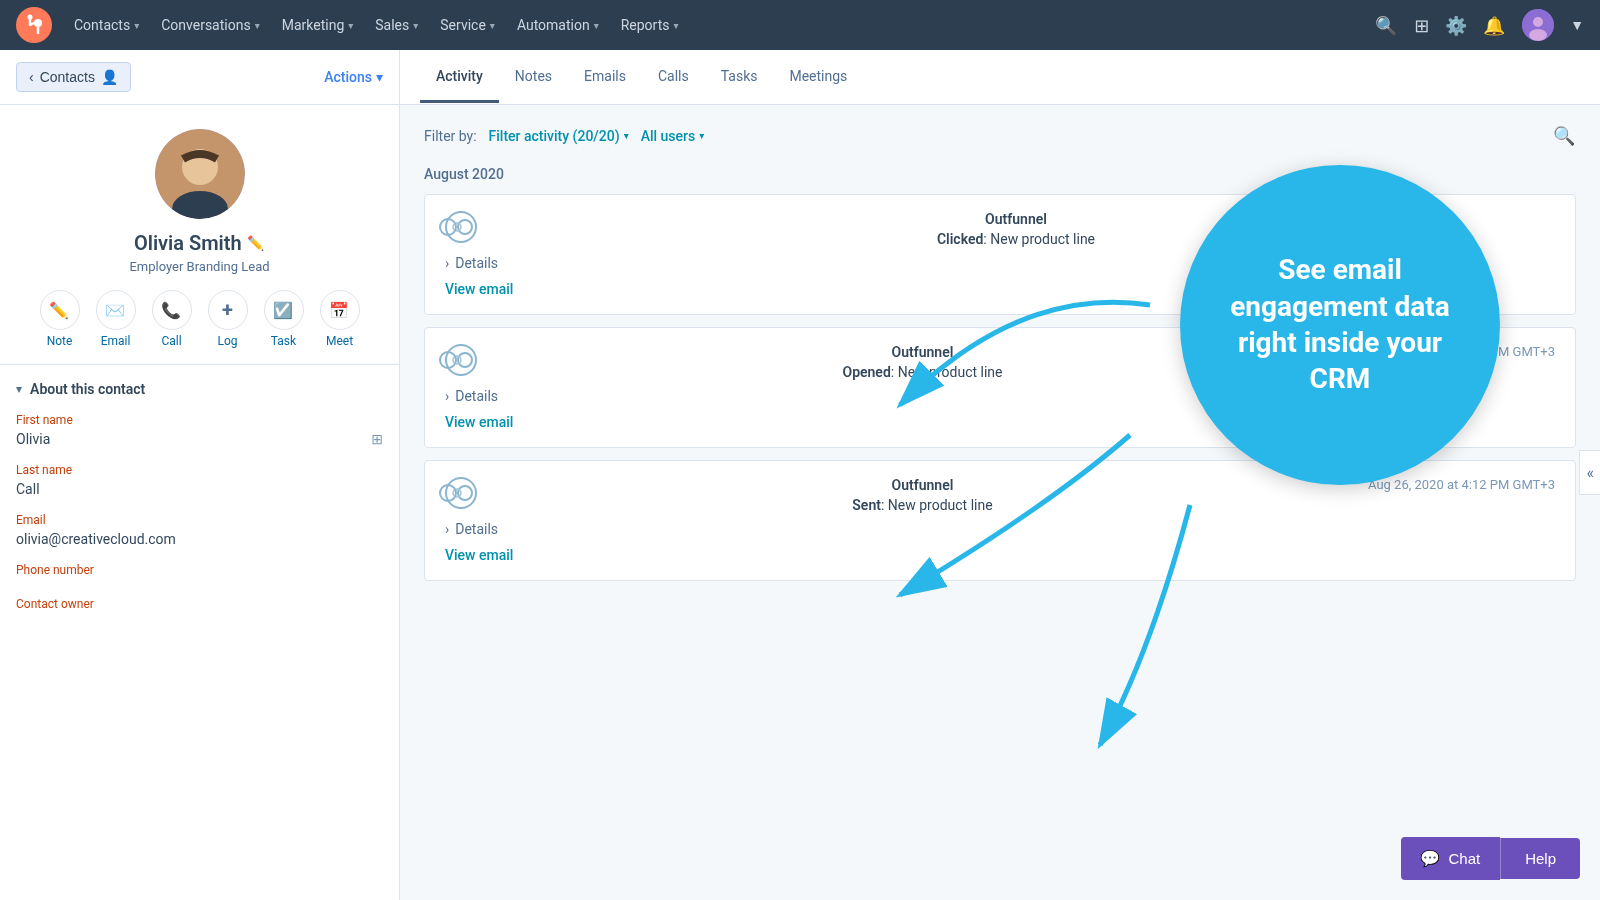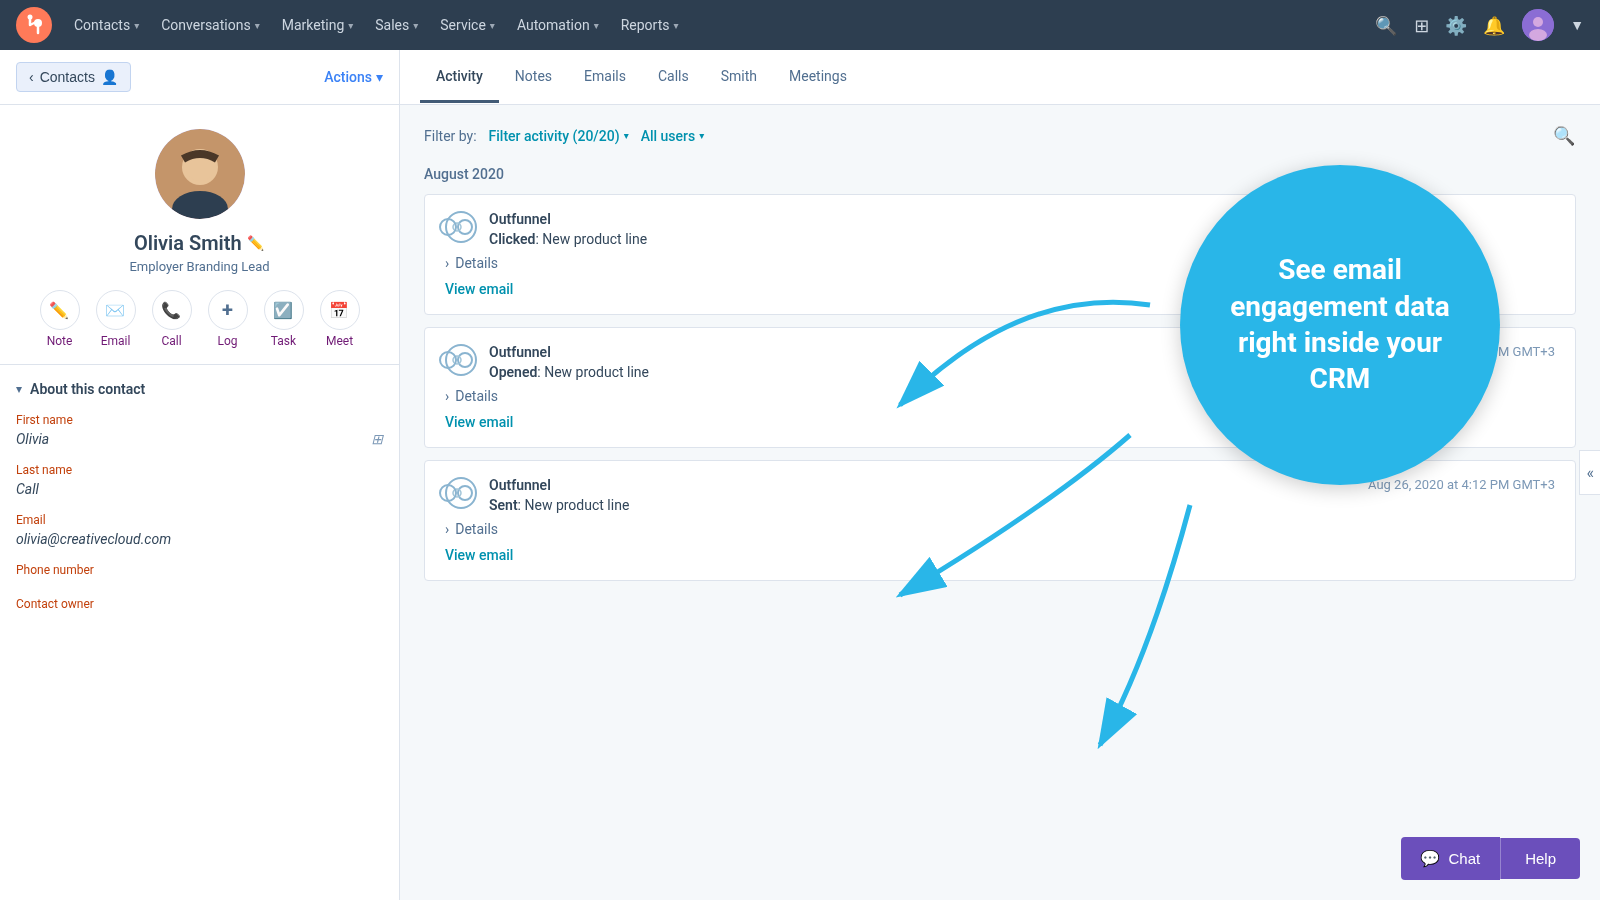--- a/index.html
+++ b/index.html
@@ -134,21 +134,21 @@
     .action-btn-icon {
       width: 40px; height: 40px; border-radius: 50%;
       border: 1px solid #dde3ec;
       display: flex; align-items: center; justify-content: center;
       font-size: 16px;
       color: #516f90;
       background: white;
     }
     .action-btn-label {
       font-size: 12px;
-      color: #701a75;
+      color: #0369a1;
     }
 
     .about-section {
       padding: 16px;
     }
     .about-header {
       display: flex; align-items: center; gap: 8px;
       margin-bottom: 16px;
       cursor: pointer;
     }
@@ -161,21 +161,21 @@
 
     .field-group { margin-bottom: 16px; }
     .field-label {
       font-size: 12px;
       color: #c2410c;
       margin-bottom: 4px;
     }
     .field-value {
       font-size: 14px;
       color: #33475b;
-      display: flex; align-items: flex-start; justify-content: space-between; font-style: italic;
+      display: flex; align-items: flex-start; justify-content: space-between;
     }
     .field-icon { color: #7c98b6; font-size: 14px; cursor: pointer; }
 
     
     .right-content {
       flex: 1;
       display: flex;
       flex-direction: column;
       overflow: hidden;
     }
@@ -260,21 +260,21 @@
       flex-shrink: 0;
     }
     .outfunnel-icon::before {
       content: '';
       width: 14px; height: 14px;
       border-radius: 50%;
       border: 2px solid #8ab4d0;
       position: absolute;
       left: -8px;
     }
-    .card-body { flex: 1; }
+    .card-body { flex: 1; text-align: center; }
     .card-source {
       font-size: 14px;
       font-weight: 600;
       color: #33475b;
     }
     .card-action {
       font-size: 14px;
       color: #33475b;
       margin-top: 4px;
     }
@@ -539,21 +539,21 @@
     </div>
   </aside>
 
   <main class="right-content">
 
     <div class="tabs-bar">
       <div class="tab active">Activity</div>
       <div class="tab">Notes</div>
       <div class="tab">Emails</div>
       <div class="tab">Calls</div>
-      <div class="tab">Smith</div>
+      <div class="tab">Tasks</div>
       <div class="tab">Meetings</div>
     </div>
 
     <div class="content-area">
 
       <div class="filter-bar">
         <span class="filter-label">Filter by:</span>
         <div class="filter-btn">
           <span>Filter activity (20/20)</span>
           <span class="filter-chevron">▾</span>

